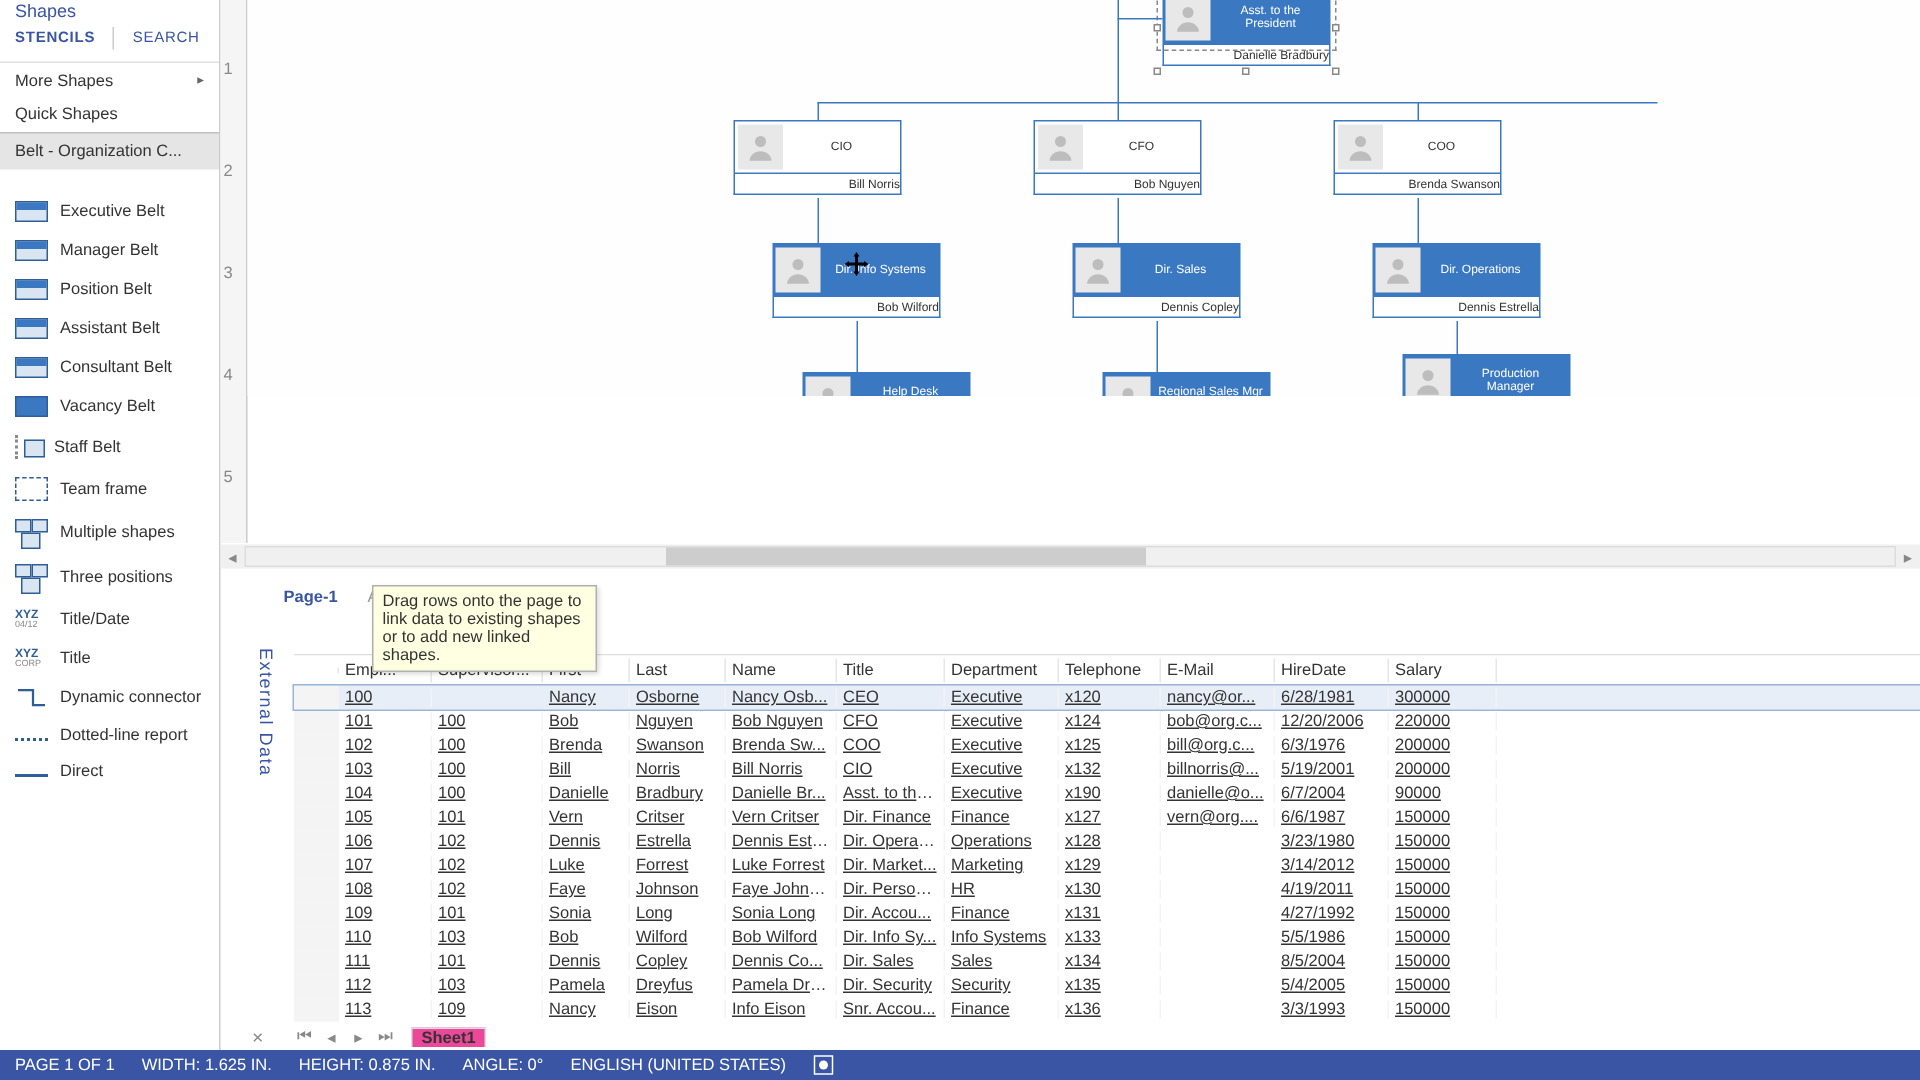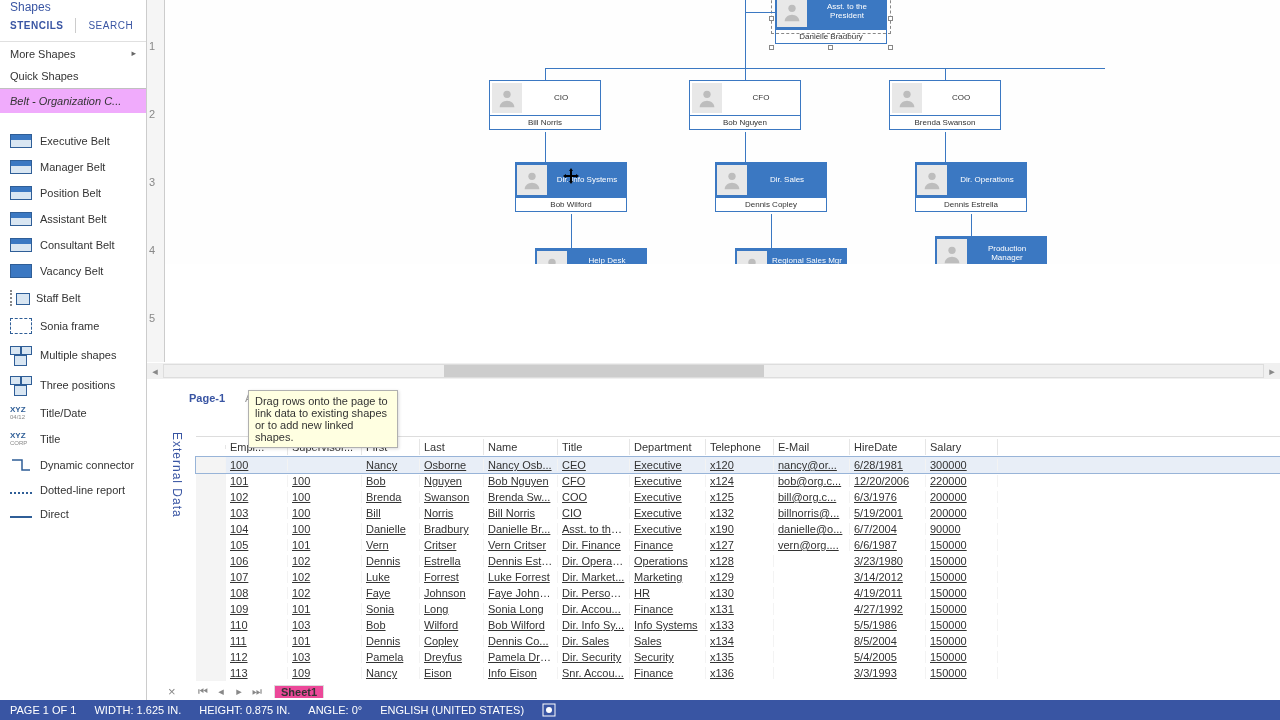--- a/index.html
+++ b/index.html
@@ -7,21 +7,21 @@
 
 
 .shapes-panel { position: absolute; left: 0; top: 0; width: 147px; height: 700px; background: #fff; border-right: 1px solid #ccc; }
 .shapes-title { color: #3955a3; font-size: 12px; padding: 0 10px 4px; }
 .shapes-tabs { display: flex; gap: 0; padding: 0 10px 8px; border-bottom: 1px solid #e0e0e0; }
 .shapes-tabs span { font-size: 10px; color: #3955a3; padding: 2px 6px 2px 0; letter-spacing: .5px; cursor: pointer; }
 .shapes-tabs .sep { border-left: 1px solid #ccc; margin: 0 6px; }
 .more-shapes { padding: 6px 10px; color: #333; cursor: pointer; }
 .more-shapes::after { content: "▸"; float: right; font-size: 9px; color: #666; }
 .quick-shapes { padding: 4px 10px 6px; color: #333; cursor: pointer; }
-.stencil-selected { background: #f0abfc; padding: 6px 10px; color: #333; font-weight: 400; border-top: 1px solid #c0c0c0; border-bottom: 1px solid #fff; font-style: italic; }
+.stencil-selected { background: #e5e5e5; padding: 6px 10px; color: #333; font-weight: 400; border-top: 1px solid #c0c0c0; border-bottom: 1px solid #fff; }
 .stencil-gap { height: 14px; }
 .shape-item { display: flex; align-items: center; gap: 8px; padding: 6px 10px; cursor: pointer; color: #333; }
 .shape-glyph { width: 22px; height: 14px; flex: none; }
 .belt-glyph { background: linear-gradient(#3b78c2,#3b78c2) 0 0/100% 5px no-repeat, #d9e6f2; border: 1px solid #2f5e97; }
 .belt-glyph.vac { background: #3b78c2; border: 1px solid #2f5e97; }
 .staff-glyph { border-left: 2px dotted #888; height: 16px; width: 18px; position: relative; }
 .staff-glyph::after { content: ""; position: absolute; left: 4px; top: 3px; width: 12px; height: 10px; background: #d9e6f2; border: 1px solid #2f5e97; }
 .frame-glyph { border: 1px dashed #2f5e97; width: 22px; height: 16px; }
 .multi-glyph { width: 22px; height: 18px; position: relative; }
 .multi-glyph::before, .multi-glyph::after { content:""; position:absolute; width:9px; height:7px; border:1px solid #2f5e97; background:#d9e6f2; }
@@ -40,21 +40,21 @@
 .canvas { position:absolute; left:165px; top:0; width:1115px; height:264px; background:#fefefe; overflow:hidden; }
 .canvas-inner { position:absolute; left:0; top:-40px; width:1100px; }
 
 
 .org-node { position:absolute; width:112px; }
 .org-card { background:#3b78c2; color:#fff; height:36px; display:flex; align-items:center; padding:2px 4px 2px 2px; }
 .org-card.sel { outline:1px dashed #888; outline-offset:3px; }
 .org-card .avatar { width:30px; height:30px; background:#e8e8e8; display:flex; align-items:center; justify-content:center; margin-right:4px; }
 .org-card .avatar svg { width:22px; height:22px; fill:#bdbdbd; }
 .org-card .role { font-size:8px; line-height:1.1; text-align:center; flex:1; }
-.org-name { border:1px solid #3b78c2; border-top:none; text-align:center; font-size:8px; color:#333; padding:2px 0; background:#fff; }
+.org-name { border:1px solid #3b78c2; border-top:none; text-align:right; font-size:8px; color:#333; padding:2px 0; background:#fff; }
 .connector { position:absolute; border-left:1px solid #3b78c2; }
 .connector-h { position:absolute; border-top:1px solid #3b78c2; }
 .sel-handle { position:absolute; width:5px; height:5px; background:#fff; border:1px solid #888; }
 .cursor-move { position:absolute; pointer-events:none; }
 
 
 .hscroll { position:absolute; left:147px; top:363px; width:1133px; height:16px; background:#f0f0f0; display:flex; align-items:center; }
 .hscroll .arrow { width:16px; height:16px; display:flex; align-items:center; justify-content:center; color:#888; cursor:pointer; }
 .hscroll .track { flex:1; height:14px; background:#f0f0f0; border:1px solid #ddd; position:relative; }
 .hscroll .thumb { position:absolute; left:280px; top:0; width:320px; height:12px; background:#cdcdcd; }
@@ -129,21 +129,21 @@
   <div class="shape-item">
       <div class="shape-glyph belt-glyph vac"></div>
       <span>Vacancy Belt</span>
     </div>
   <div class="shape-item">
       <div class="shape-glyph staff-glyph"></div>
       <span>Staff Belt</span>
     </div>
   <div class="shape-item">
       <div class="shape-glyph frame-glyph"></div>
-      <span>Sonia frame</span>
+      <span>Team frame</span>
     </div>
   <div class="shape-item">
       <div class="shape-glyph multi-glyph"></div>
       <span>Multiple shapes</span>
     </div>
   <div class="shape-item">
       <div class="shape-glyph multi-glyph"></div>
       <span>Three positions</span>
     </div>
   <div class="shape-item">

